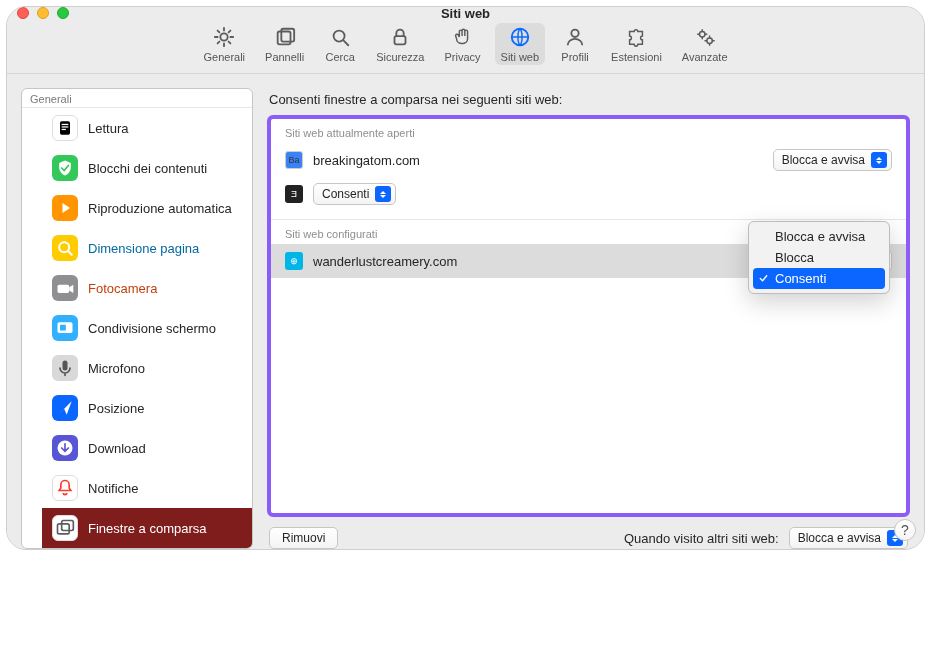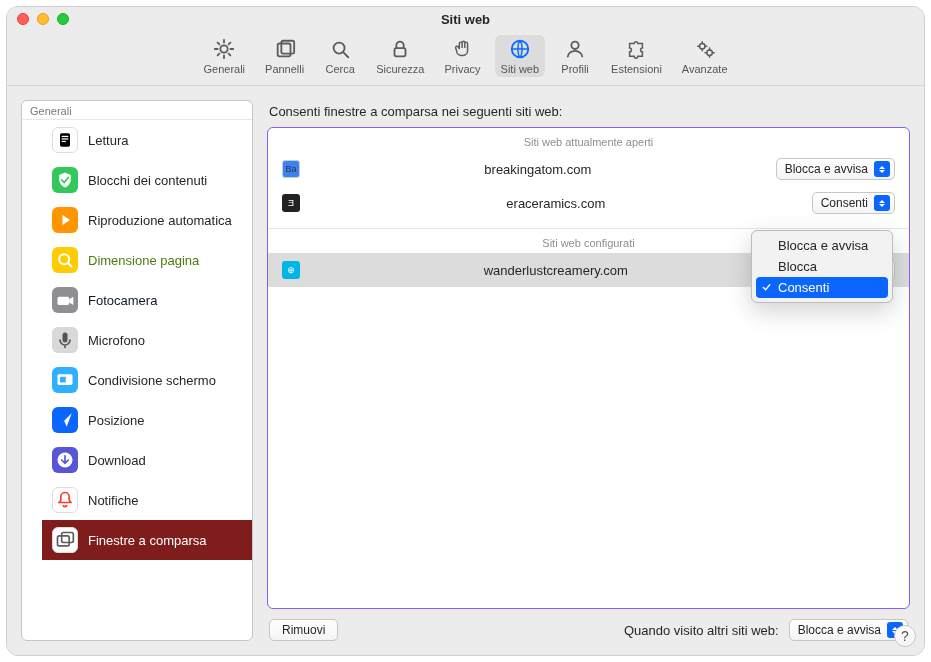--- a/index.html
+++ b/index.html
@@ -7,24 +7,24 @@
   font-family: -apple-system, "Helvetica Neue", Arial, sans-serif;
   font-size: 13px;
   color: #262626;
   background: #fff;
   width: 931px;
   height: 662px;
   overflow: hidden;
 }
 .window {
   width: 919px;
-  height: 650px;
+  height: 544px;
   margin: 6px;
   border: 1px solid #cfcfcf;
-  border-radius: 12px;
+  border-radius: 20px;
   background: #ececec;
   display: flex;
   flex-direction: column;
   overflow: hidden;
   position: relative;
 }
 .titlebar {
   height: 24px;
   display: flex;
   align-items: center;
@@ -125,28 +125,27 @@
   flex: 1;
   display: flex;
   flex-direction: column;
 }
 .main-heading {
   font-size: 13px;
   padding: 4px 2px 8px;
 }
 .main-box {
   flex: 1;
-  border: 1px solid #8b5cf6;
+  border: 4px solid #8b5cf6;
   border-radius: 6px;
   background: #fff;
   overflow: hidden;
   display: flex;
   flex-direction: column;
   position: relative;
-  text-align: center;
 }
 .section-header {
   font-size: 11px;
   color: #8e8e8e;
   padding: 8px 14px 4px;
 }
 .site-row {
   display: flex;
   align-items: center;
   padding: 6px 14px;
@@ -382,48 +381,48 @@
             </div>
             <div class="sb-label" style="color:#262626">Riproduzione automatica</div>
           </div>
           <div class="sidebar-item">
             <div class="sb-icon" style="background:#ffcc00;border:none">
               <svg width="20" height="20" viewBox="0 0 24 24">
                 <circle cx="11" cy="11" r="6" fill="none" stroke="#fff" stroke-width="2.5"></circle>
                 <path d="M16 16l4 4" stroke="#fff" stroke-width="2.5" stroke-linecap="round"></path>
               </svg>
             </div>
-            <div class="sb-label" style="color:#4d7c0f">Dimensione pagina</div>
+            <div class="sb-label" style="color:#0369a1">Dimensione pagina</div>
           </div>
           <div class="sidebar-item">
             <div class="sb-icon" style="background:#8e8e93;border:none">
               <svg width="20" height="20" viewBox="0 0 24 24">
                 <rect x="3" y="8" width="14" height="10" rx="2" fill="#fff"></rect>
                 <polygon points="17,11 22,8 22,18 17,15" fill="#fff"></polygon>
               </svg>
             </div>
-            <div class="sb-label" style="color:#0f172a">Fotocamera</div>
+            <div class="sb-label" style="color:#c2410c">Fotocamera</div>
+          </div>
+          <div class="sidebar-item">
+            <div class="sb-icon" style="background:#30b0ff;border:none">
+              <svg width="20" height="20" viewBox="0 0 24 24">
+                <rect x="3" y="5" width="18" height="13" rx="2" fill="#fff"></rect>
+                <rect x="6" y="8" width="7" height="7" rx="1" fill="#30b0ff"></rect>
+              </svg>
+            </div>
+            <div class="sb-label" style="color:#262626">Condivisione schermo</div>
           </div>
           <div class="sidebar-item">
             <div class="sb-icon" style="background:#d9d9d9;border:none">
               <svg width="20" height="20" viewBox="0 0 24 24">
                 <rect x="9" y="3" width="6" height="12" rx="3" fill="#555"></rect>
                 <path d="M6 12a6 6 0 0012 0M12 18v3" stroke="#555" stroke-width="2" fill="none" stroke-linecap="round"></path>
               </svg>
             </div>
             <div class="sb-label" style="color:#262626">Microfono</div>
-          </div>
-          <div class="sidebar-item">
-            <div class="sb-icon" style="background:#30b0ff;border:none">
-              <svg width="20" height="20" viewBox="0 0 24 24">
-                <rect x="3" y="5" width="18" height="13" rx="2" fill="#fff"></rect>
-                <rect x="6" y="8" width="7" height="7" rx="1" fill="#30b0ff"></rect>
-              </svg>
-            </div>
-            <div class="sb-label" style="color:#262626">Condivisione schermo</div>
           </div>
           <div class="sidebar-item">
             <div class="sb-icon" style="background:#0a66ff;border:none">
               <svg width="20" height="20" viewBox="0 0 24 24">
                 <path d="M4 20L20 4l-6 16-3-7z" fill="#fff"></path>
               </svg>
             </div>
             <div class="sb-label" style="color:#262626">Posizione</div>
           </div>
           <div class="sidebar-item">
@@ -464,21 +463,20 @@
             <div class="site-row">
               <div class="favicon" style="background:#3b82f6;color:#333;border:1px solid #ccc">Ba</div>
               <div class="site-name">breakingatom.com</div>
               <div class="site-select">
                 <span>Blocca e avvisa</span>
                 <span class="select-caret"></span>
               </div>
             </div>
             <div class="site-row">
               <div class="favicon" style="background:#222;color:#fff;border:none">Ǝ</div>
-              <div class="site-name">eraceramics.com</div>
               <div class="site-select">
                 <span>Consenti</span>
                 <span class="select-caret"></span>
               </div>
             </div>
           </div>
         <div class="divider"></div>
         <div class="section-header">Siti web configurati</div>
         <div id="configured-sites">
             <div class="site-row selected">

